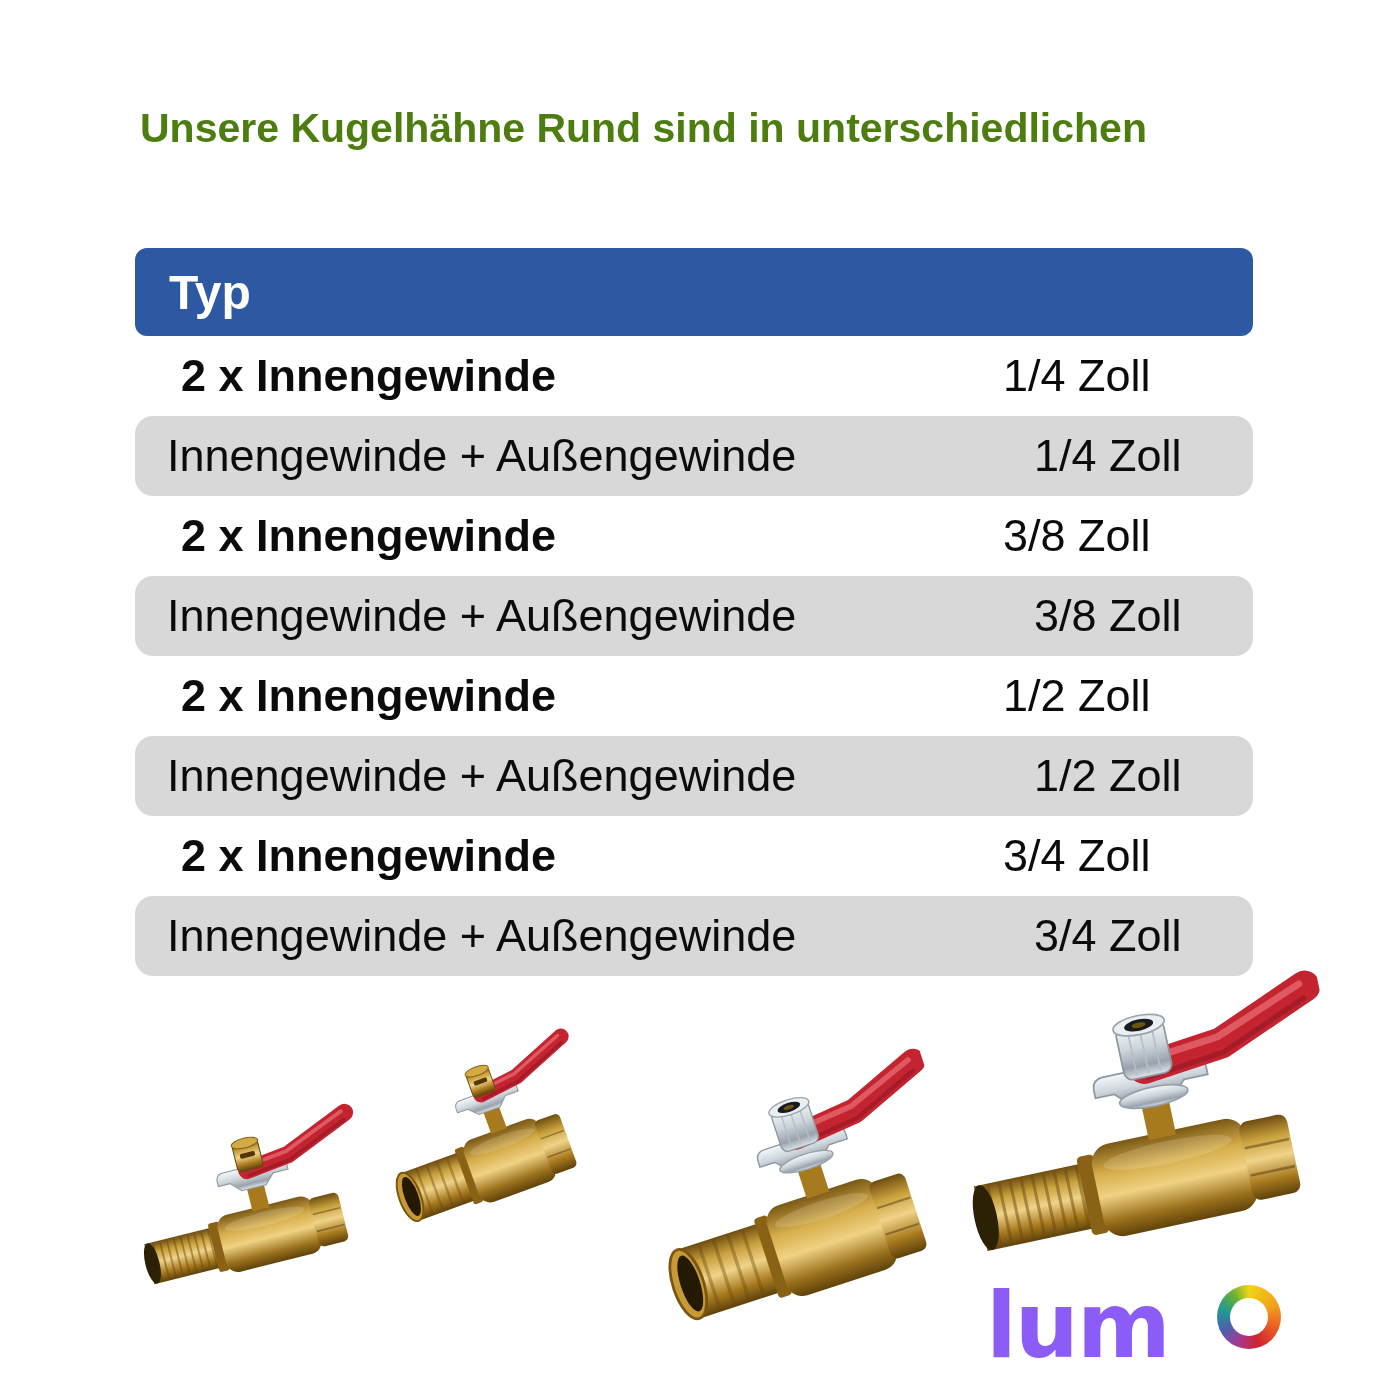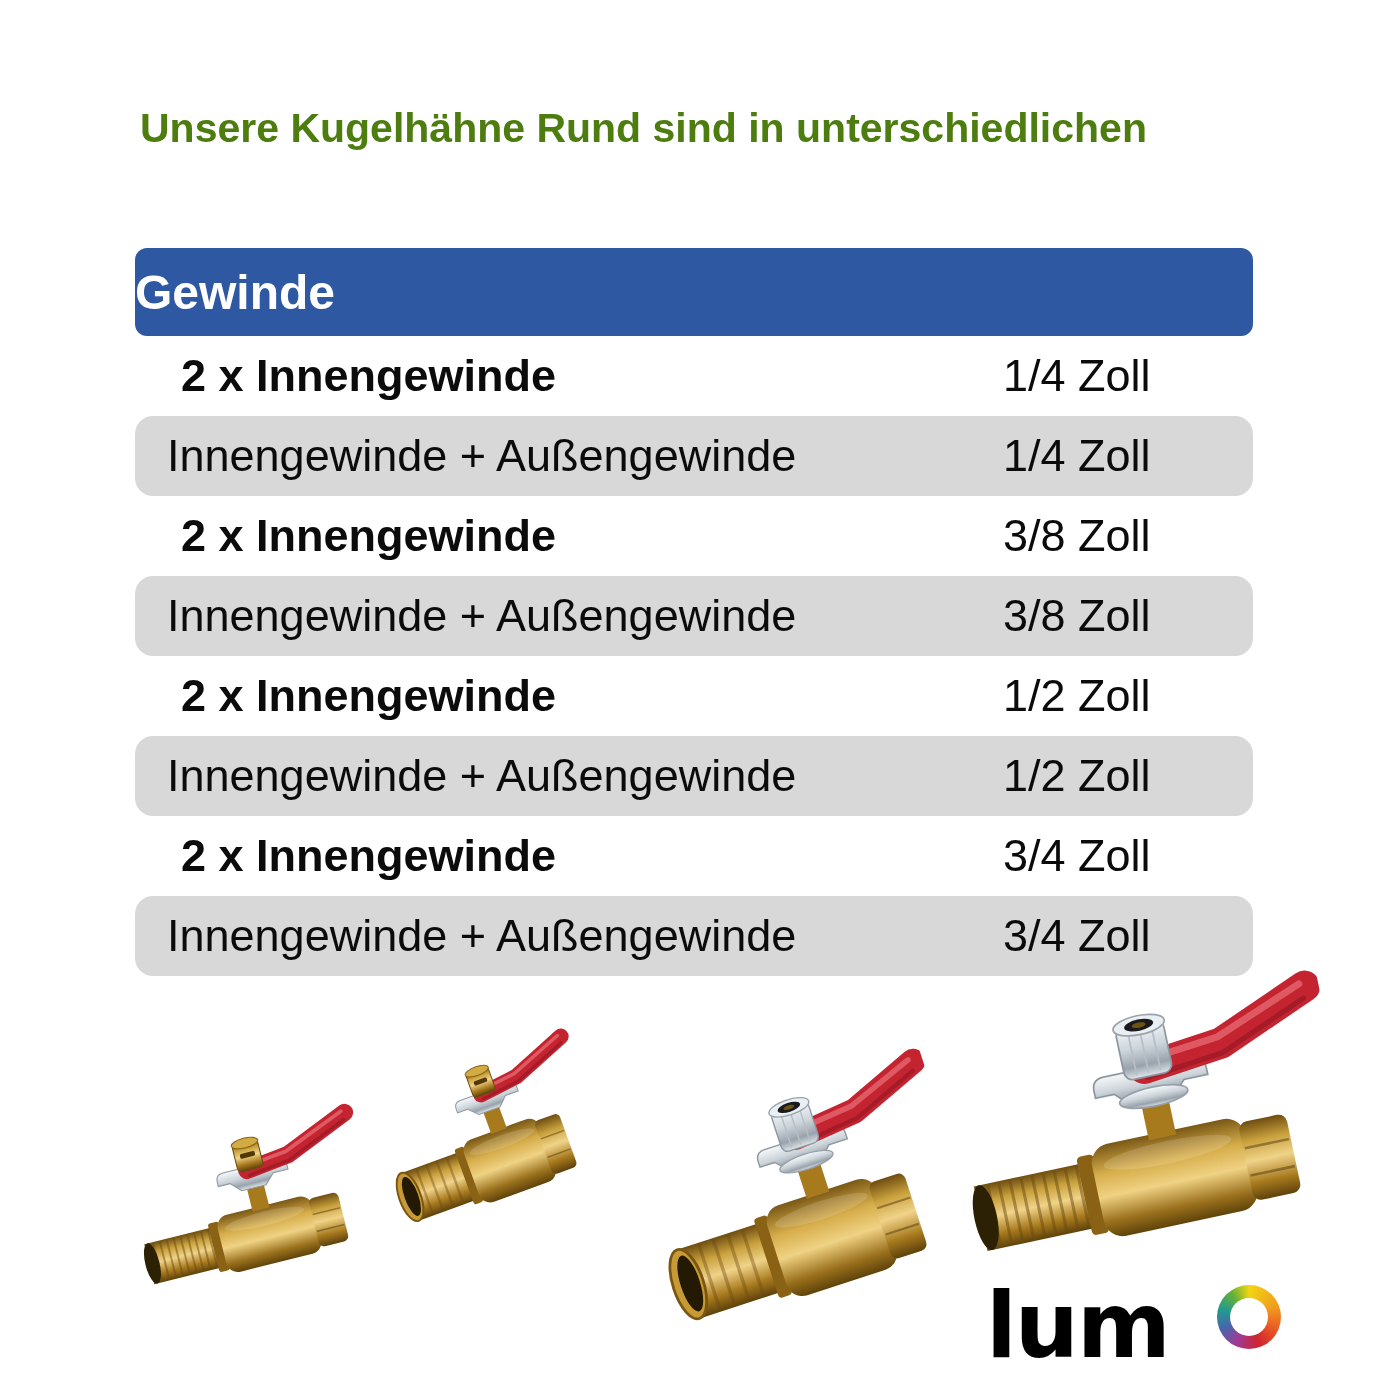--- a/index.html
+++ b/index.html
@@ -40,21 +40,21 @@
   }
   .vt-head .c1 { padding-left: 34px; }
   .vt-row {
     display: grid;
     grid-template-columns: 868px 1fr;
     align-items: center;
     height: 80px;
     font-size: 45px;
     color: #0b0b0b;
   }
-  .vt-row.gray { background: #d8d8d8; border-radius: 18px; }
+  .vt-row.gray { background: #d8d8d8; border-radius: 18px; gap: 31px; }
   .vt-row.white .c1 { padding-left: 46px; font-weight: bold; }
   .vt-row.gray  .c1 { padding-left: 32px; }
 
   
   .valve { position: absolute; }
   .valve svg { display: block; width: 100%; height: auto; }
   .v1 { left: 125px; top: 1124px; width: 250px; transform: rotate(-14deg); }
   .v2 { left: 374px; top: 1057px; width: 225px; transform: rotate(-20deg); }
   .v3 { left: 640px; top: 1089px; width: 320px; transform: rotate(-18deg); }
   .v4 { left: 945px; top: 1000px; width: 400px; transform: rotate(-12deg); }
@@ -71,21 +71,21 @@
   .brand {
     position: absolute;
     left: 986px;
     top: 1276px;
     display: flex;
     align-items: center;
     font-family: "DejaVu Sans", sans-serif;
     font-weight: 700;
     font-size: 90px;
     letter-spacing: -2px;
-    color: #000000;
+    color: #8b5cf6;
     gap: 44px;
   }
   .brand .word { line-height: 1.1; }
   .ring {
     width: 64px;
     height: 64px;
     border-radius: 50%;
     margin: 0 4px;
     transform: translateY(-9px);
     position: relative;
@@ -131,21 +131,21 @@
       </linearGradient>
     </defs>
   </svg>
 
   <div class="heading">
     <div class="line">Unsere Kugelhähne Rund sind in unterschiedlichen</div>
   </div>
 
   <div class="vtable">
     <div class="vt-head">
-      <div class="c2">Gewinde</div>
+      <div class="c1">Typ</div>
     </div>
     <div class="vt-row white">
       <div class="c1">2 x Innengewinde</div>
       <div class="c2">1/4 Zoll</div>
     </div>
     <div class="vt-row gray">
       <div class="c1">Innengewinde + Außengewinde</div>
       <div class="c2">1/4 Zoll</div>
     </div>
     <div class="vt-row white">

